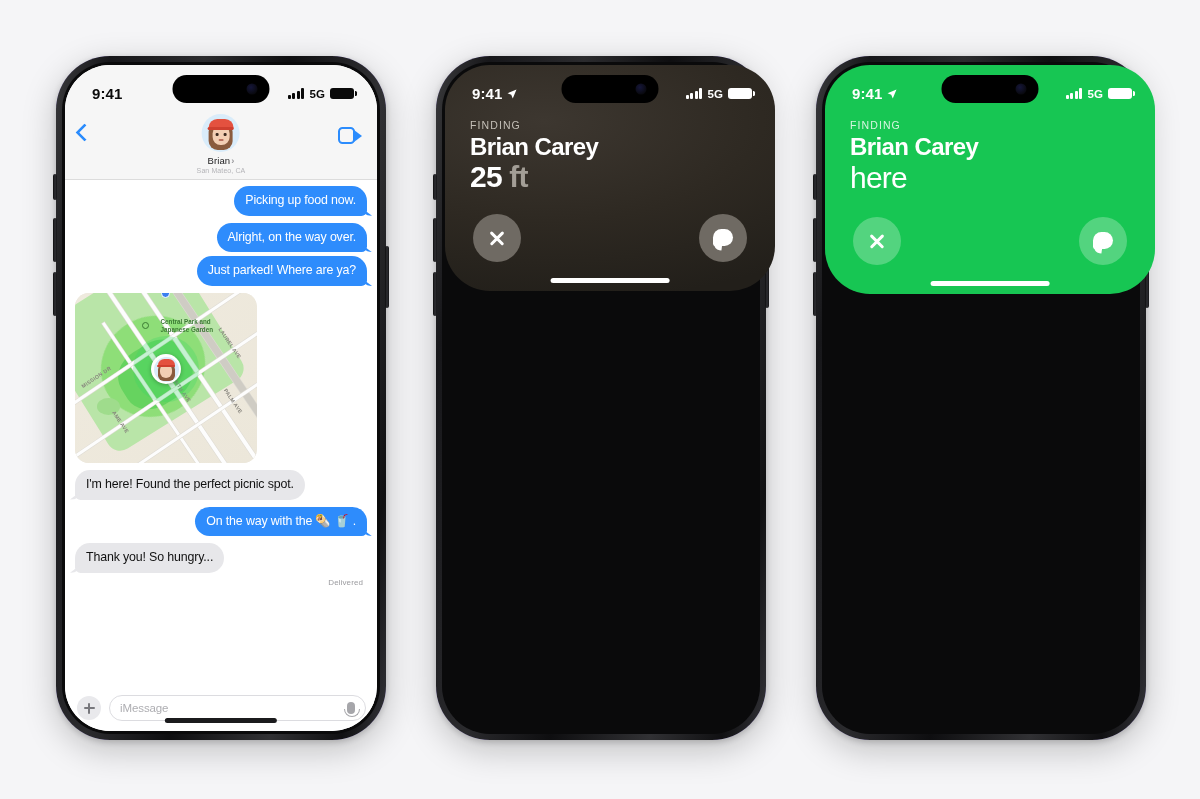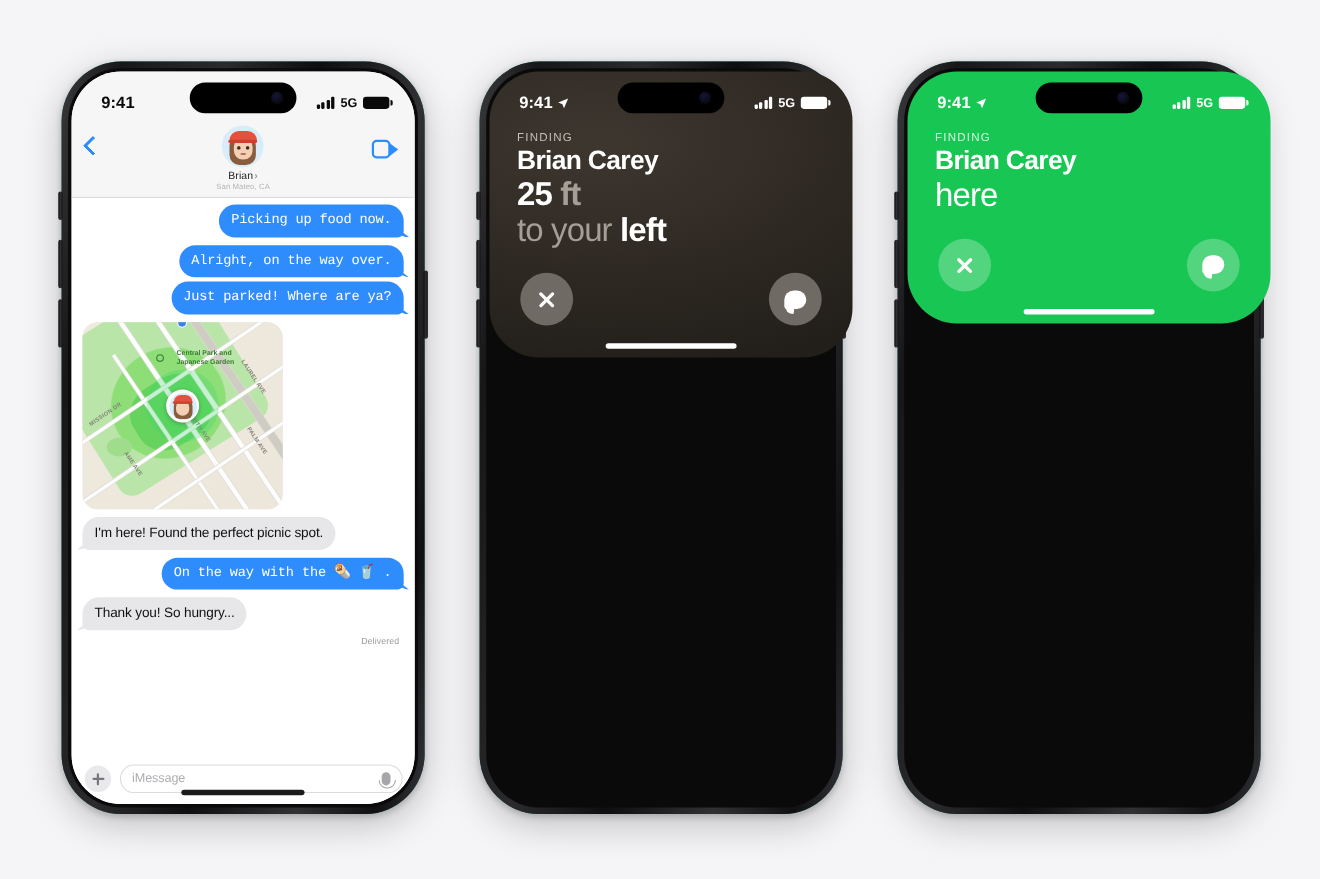--- a/index.html
+++ b/index.html
@@ -5,21 +5,21 @@
   * { margin:0; padding:0; box-sizing:border-box; }
   html,body{
     width:1200px; height:799px; overflow:hidden;
     background:#f5f5f7;
     font-family:"Liberation Sans","DejaVu Sans",sans-serif;
     -webkit-font-smoothing:antialiased;
   }
   .stage{ position:relative; width:1200px; height:799px; background:#f5f5f7; }
 
   
-  .phone{ position:absolute; border-radius:54px; background:#0f766e;
+  .phone{ position:absolute; border-radius:54px; background:#c4b5fd;
           box-shadow:0 10px 34px rgba(0,0,0,.22), 0 2px 6px rgba(0,0,0,.18); }
   .phone .band{ position:absolute; inset:0; border-radius:54px;
           background:linear-gradient(100deg,#3a3a3c 0%,#17171a 12%,#2b2b2e 33%,#0e0e10 52%,#313134 74%,#101012 90%,#35353a 100%); }
   .phone .inner-ring{ position:absolute; inset:6px; border-radius:48px; background:#0a0a0b; }
   .screen{ position:absolute; inset:9px; border-radius:45px; overflow:hidden; }
 
   
   .btn-side{ position:absolute; background:linear-gradient(90deg,#0c0c0d,#2f2f33,#141416); border-radius:2px; }
   .btn-left{ left:-3px; width:4px; }
   .btn-right{ right:-3px; width:4px; }
@@ -84,21 +84,21 @@
   .c-name{ font-size:9.5px; color:#1d1d1f; font-weight:500; margin-top:3px; letter-spacing:.1px; }
   .c-name span{ color:#9a9a9e; font-weight:600; margin-left:1px; }
   .c-loc{ font-size:7px; color:#b4b4b8; margin-top:.5px; letter-spacing:.1px; }
 
   .thread{ flex:1; padding:6px 10px 0; display:flex; flex-direction:column; gap:7px;
      overflow:hidden; background:#fff; }
   .row{ display:flex; }
   .row.out{ justify-content:flex-end } .row.in{ justify-content:flex-start }
   .bubble{ max-width:80%; padding:7px 11px; font-size:12.4px; line-height:1.26;
      border-radius:16px; position:relative; letter-spacing:-.15px; }
-  .bubble.out{ background:#2e8cfc; color:#fff; border-bottom-right-radius:6px;font-family:Liberation Mono, monospace; }
+  .bubble.out{ background:#2e8cfc; color:#fff; border-bottom-right-radius:6px; }
   .bubble.out::after{ content:""; position:absolute; right:-5px; bottom:0;
      width:12px; height:15px; background:#2e8cfc;
      border-bottom-left-radius:14px; clip-path:polygon(0 40%,100% 100%,0 100%); }
   .bubble.in{ background:#e7e7ea; color:#111; border-bottom-left-radius:6px; }
   .bubble.in::after{ content:""; position:absolute; left:-5px; bottom:0;
      width:12px; height:15px; background:#e7e7ea;
      border-bottom-right-radius:14px; clip-path:polygon(100% 40%,100% 100%,0 100%); }
   .delivered{ text-align:right; font-size:8px; color:#9b9b9f; margin:-2px 4px 0 0; letter-spacing:.1px; }
 
   
@@ -372,24 +372,20 @@
       <div class="find-stage">
         
         
       </div>
 
       <div class="find-dist">
         <div class="dist-line1">
           <span class="dist-num">25</span>
           <span class="dist-unit">ft</span>
         </div>
-        <div class="dist-line2">
-          <span class="dist-pre">to your</span>
-          <span class="dist-dir">left</span>
-        </div>
       </div>
 
       <div class="find-actions">
         <div class="round-btn">
           <span class="x-ico"></span>
         </div>
         <div class="round-btn">
           <span class="chat-ico"></span>
         </div>
       </div>

